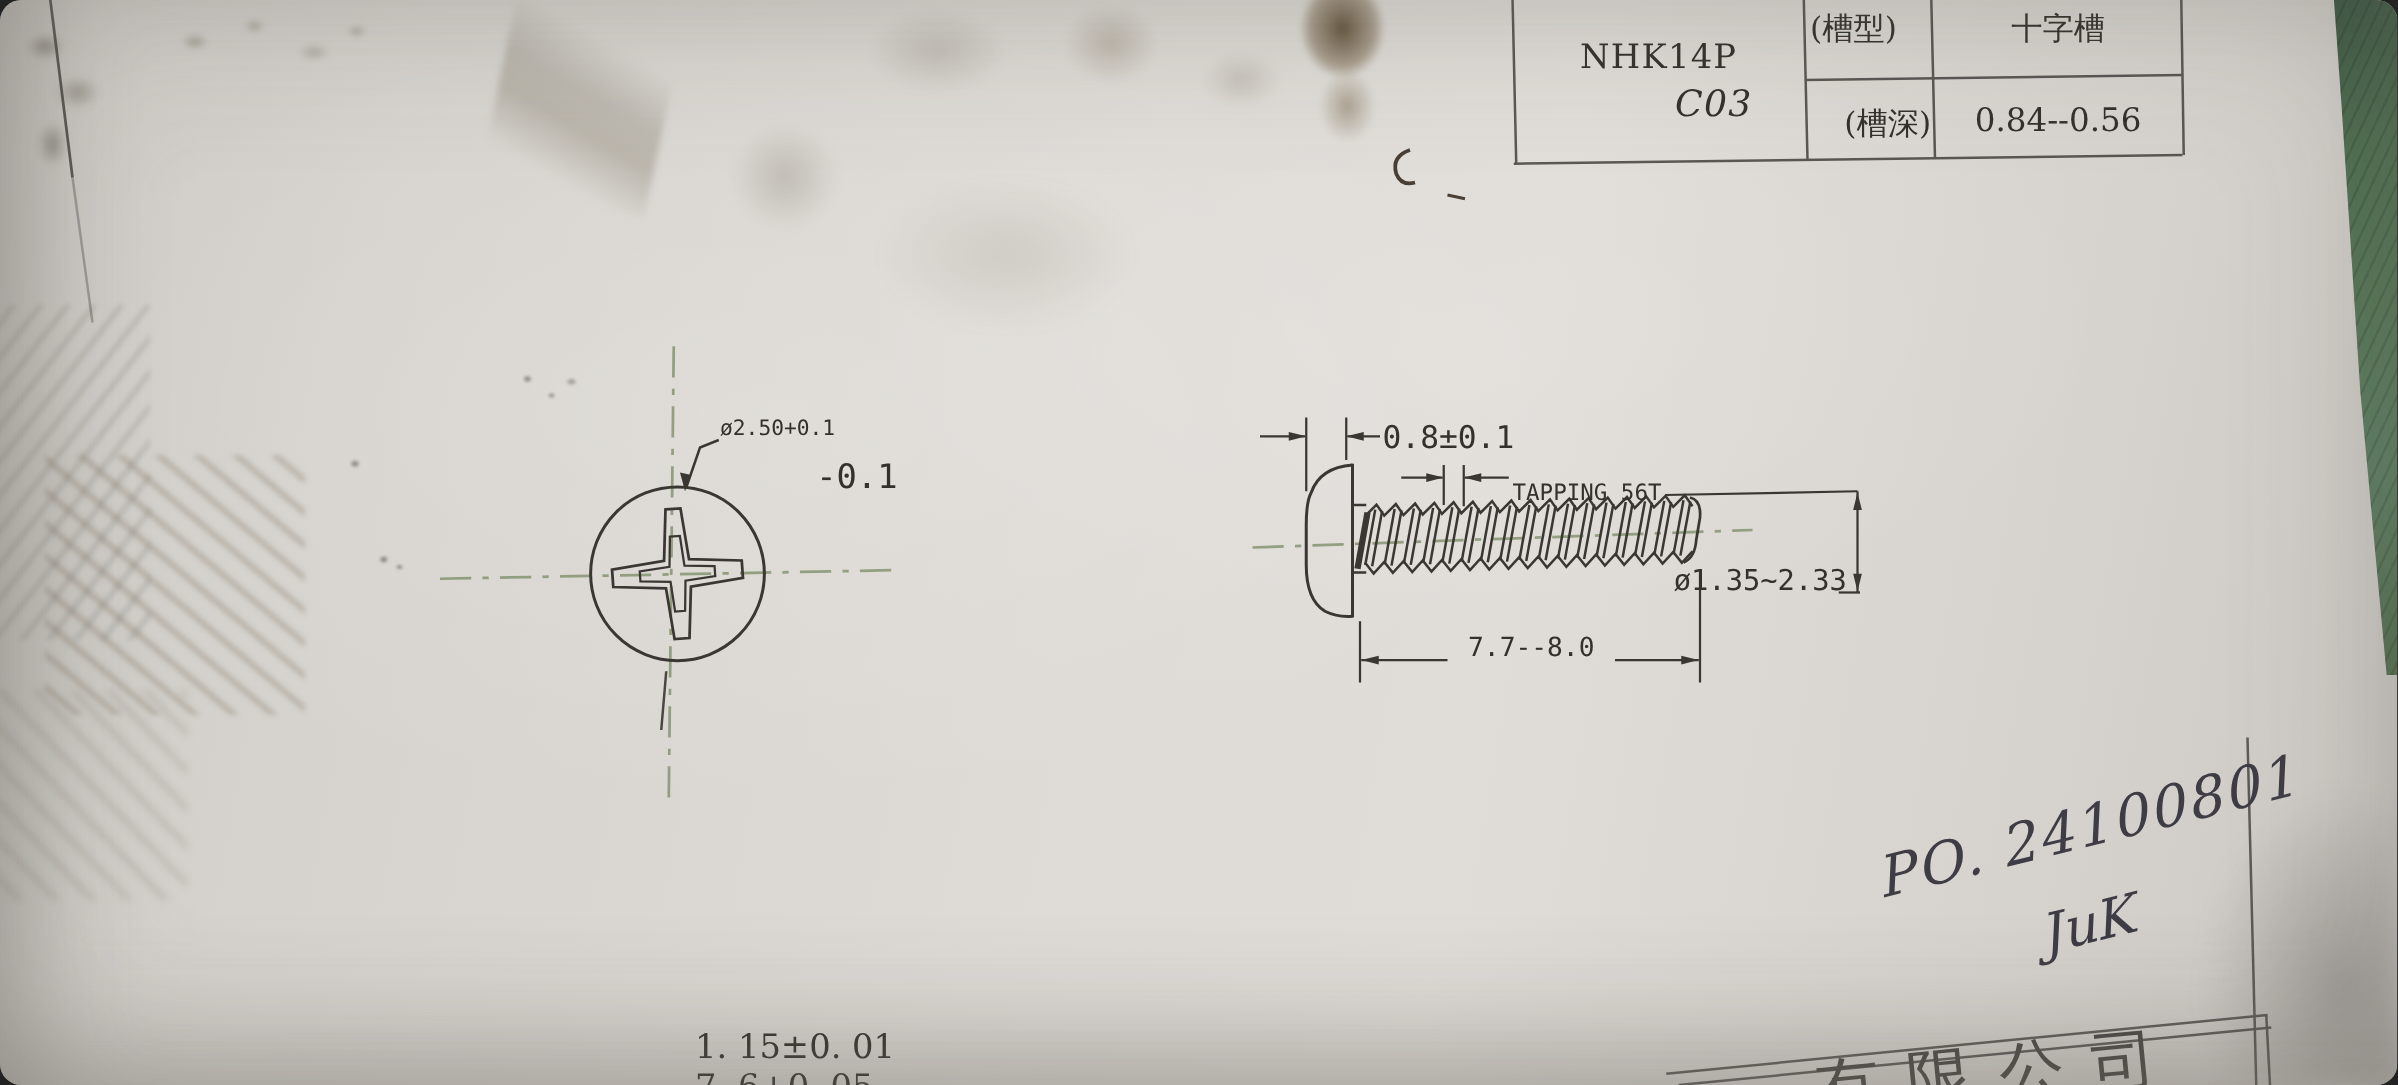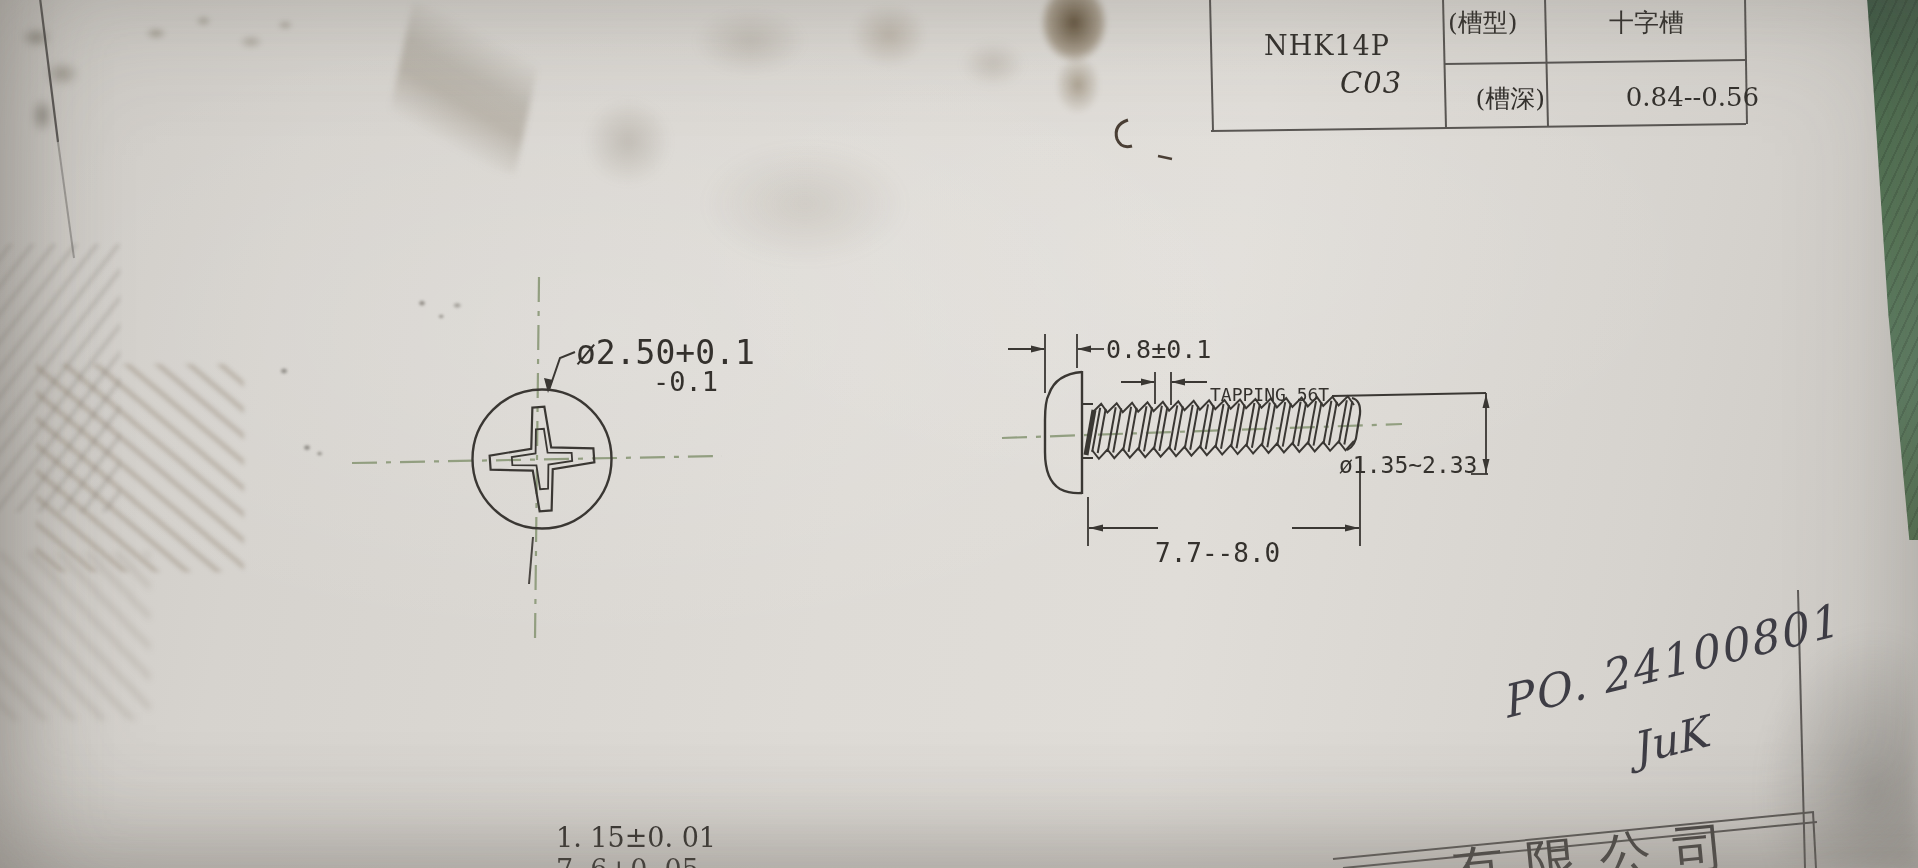--- a/index.html
+++ b/index.html
@@ -1,21 +1,21 @@
 <!DOCTYPE html>
 <html><head>
 <meta charset="utf-8">
 <style>
   html,body{margin:0;padding:0;background:#222;}
   .page{position:relative;width:1918px;height:868px;overflow:hidden;
     background:
       radial-gradient(1100px 520px at 32% 38%, rgba(255,255,255,0.15), transparent 62%),
       radial-gradient(900px 420px at 62% 30%, rgba(255,255,255,0.10), transparent 60%),
       linear-gradient(100deg,#ccc9c4 0%,#d6d3ce 16%,#dedbd6 45%,#e0ddd8 62%,#d6d3ce 84%,#cbc8c3 100%);
-    font-family:"Liberation Sans",sans-serif;}
+    font-family:"Liberation Sans",sans-serif;border-radius:17px;}
   .vignette{position:absolute;inset:0;pointer-events:none;
     box-shadow:inset 0 0 130px rgba(96,92,86,.30), inset 70px 0 90px -50px rgba(112,106,98,.30),
                inset 0 -70px 90px -40px rgba(118,113,107,.30);}
   .desk{position:absolute;top:0;right:0;width:62px;height:540px;
     background:
       repeating-linear-gradient(115deg, rgba(0,0,0,.12) 0 2px, transparent 2px 9px),
       linear-gradient(170deg,#3c5843 0%,#4e6f50 22%,#567757 45%,#5d7f63 70%,#52704f 100%);
     clip-path:polygon(18% 0,100% 0,100% 100%,86% 100%,52% 58%,28% 16%);}
   .shadow-br{position:absolute;left:1700px;top:560px;width:218px;height:308px;
     background:radial-gradient(70% 70% at 80% 75%, rgba(108,105,100,.45), transparent 75%);filter:blur(8px);}
@@ -214,28 +214,28 @@
       <path d="M1128,120 q-15 5 -11 19 q4 10 15 7"></path>
       <line x1="1158" y1="156" x2="1172" y2="159" stroke-width="2.4"></line>
     </g>
   </svg>
 
   <div class="txt serif" style="left:1264px;top:30px;font-size:27px;letter-spacing:1px;">NHK14P</div>
   <div class="txt serif" style="left:1340px;top:66px;font-size:29px;letter-spacing:1px;font-style:italic;">C03</div>
   <div class="txt serif" style="left:1448px;top:6px;width:97px;text-align:left;font-size:25px;">(槽型)</div>
   <div class="txt serif" style="left:1548px;top:6px;width:197px;text-align:center;font-size:25px;">十字槽</div>
   <div class="txt serif" style="left:1448px;top:82px;width:97px;text-align:right;font-size:25px;">(槽深)</div>
-  <div class="txt serif" style="left:1548px;top:82px;width:197px;text-align:center;font-size:26px;margin-left:46px;">0.84--0.56</div>
-
-  <div class="txt mono" style="left:576px;top:333px;font-size:33px;">ø2.50+0.1</div>
+  <div class="txt serif" style="left:1548px;top:82px;width:197px;text-align:center;font-size:26px;">0.84--0.56</div>
+
+  <div class="txt mono" style="left:576px;top:333px;font-size:17px;">ø2.50+0.1</div>
   <div class="txt mono" style="left:576px;top:366px;width:142px;text-align:right;font-size:27px;">-0.1</div>
   <div class="txt mono" style="left:1106px;top:335px;font-size:25px;">0.8±0.1</div>
   <div class="txt mono" style="left:1210px;top:384px;font-size:18px;">TAPPING 56T</div>
   <div class="txt mono" style="left:1339px;top:452px;font-size:23px;">ø1.35~2.33</div>
-  <div class="txt mono" style="left:1155px;top:538px;width:140px;text-align:left;font-size:26px;">7.7--8.0</div>
+  <div class="txt mono" style="left:1155px;top:506px;width:140px;text-align:center;font-size:21px;">7.7--8.0</div>
 
   <div class="txt serif" style="left:556px;top:822px;font-size:27px;">1. 15±0. 01</div>
   <div class="txt serif" style="left:556px;top:854px;font-size:27px;">7. 6+0. 05</div>
 
   <div class="hand" style="left:1502px;top:676px;font-size:45px;letter-spacing:2px;transform:rotate(-14deg) skewX(-6deg);transform-origin:0 0;">PO. 24100801</div>
   <div class="hand" style="left:1632px;top:724px;font-size:43px;transform:rotate(-14deg) skewX(-6deg);transform-origin:0 0;">JuK</div>
 
   <div class="txt serif" style="left:1452px;top:838px;font-size:52px;letter-spacing:22px;color:#4a4744;transform:rotate(-5.5deg);transform-origin:0 50%;">有限公司</div>
 
   <div class="vignette"></div>

